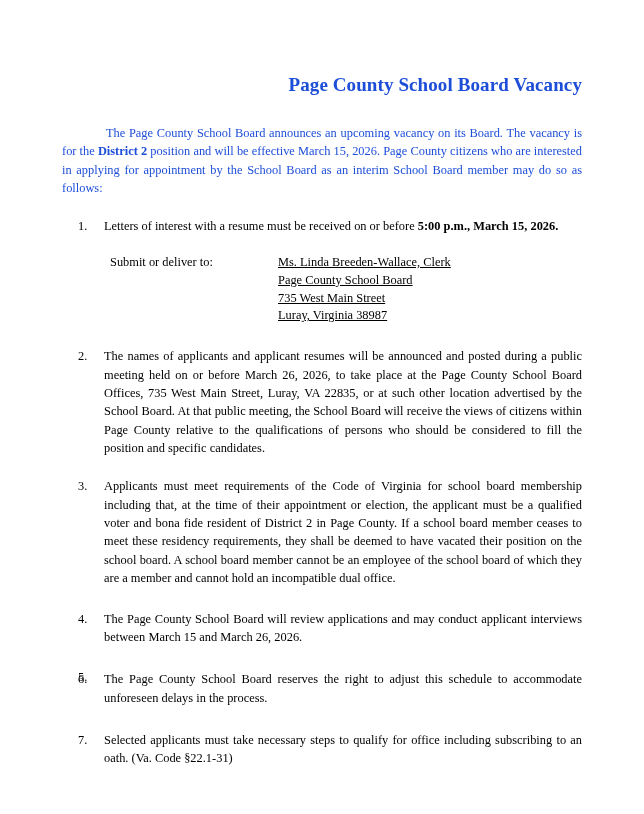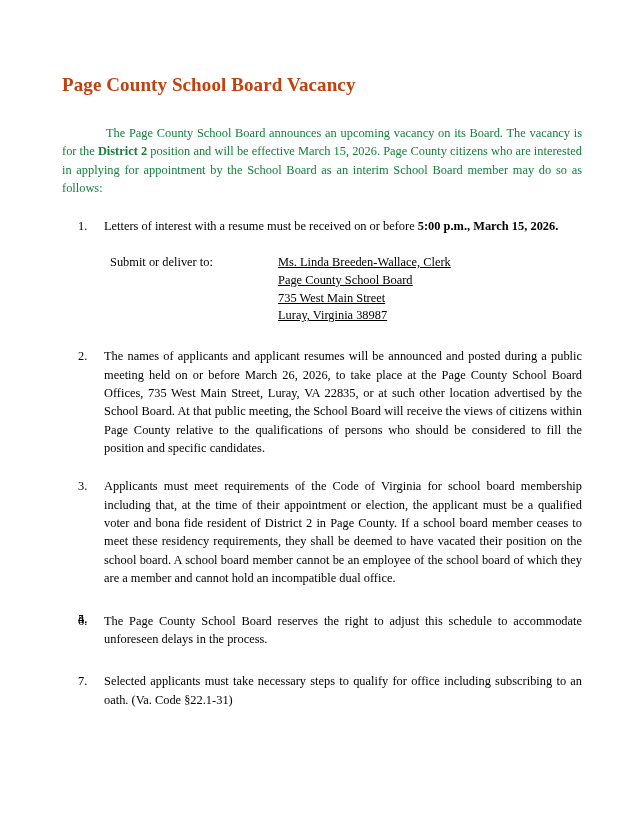--- a/index.html
+++ b/index.html
@@ -14,34 +14,34 @@
     width: 644px;
     height: 814px;
     background: #ffffff;
     margin: 0 auto;
     position: relative;
     box-sizing: border-box;
     padding: 56px 62px 0 62px;
     overflow: hidden;
   }
   .doc-title {
-    text-align: left;
+    text-align: right;
     font-weight: bold;
     font-size: 19px;
     letter-spacing: 0.1px;
     margin: 18px 0 0 0;
-    color: #c2410c;
+    color: #1d4ed8;
   }
   .intro {
     margin-top: 28px;
     font-size: 12.4px;
     line-height: 1.48;
     text-align: justify;
     text-justify: inter-word;
-    color: #15803d;
+    color: #1d4ed8;
   }
   .intro .indent {
     display: inline-block;
     width: 44px;
   }
   b { font-weight: bold; }
 
   ol.items {
     list-style: none;
     margin: 0;
@@ -118,21 +118,21 @@
 
     <li class="sp-2">
       <span class="num">2.</span><span>The names of applicants and applicant resumes will be announced and posted during a public meeting held on or before March 26, 2026, to take place at the Page County School Board Offices, 735 West Main Street, Luray, VA 22835, or at such other location advertised by the School Board.  At that public meeting, the School Board will receive the views of citizens within Page County relative to the qualifications of persons who should be considered to fill the position and specific candidates.</span>
     </li>
 
     <li class="sp-3">
       <span class="num">3.</span><span>Applicants must meet requirements of the Code of Virginia for school board membership including that, at the time of their appointment or election, the applicant must be a qualified voter and bona fide resident of District 2 in Page County.  If a school board member ceases to meet these residency requirements, they shall be deemed to have vacated their position on the school board.  A school board member cannot be an employee of the school board of which they are a member and cannot hold an incompatible dual office.</span>
     </li>
 
     <li class="sp-4">
-      <span class="num">4.</span>
+      <span class="num">4.</span><span>The Page County School Board will review applications and may conduct applicant interviews between March 15 and March 26, 2026.</span>
     </li>
 
     <li class="sp-5">
       <span class="num">5.</span>
     </li>
 
     <li class="sp-6">
       <span class="num">6.</span><span>The Page County School Board reserves the right to adjust this schedule to accommodate unforeseen delays in the process.</span>
     </li>
 

